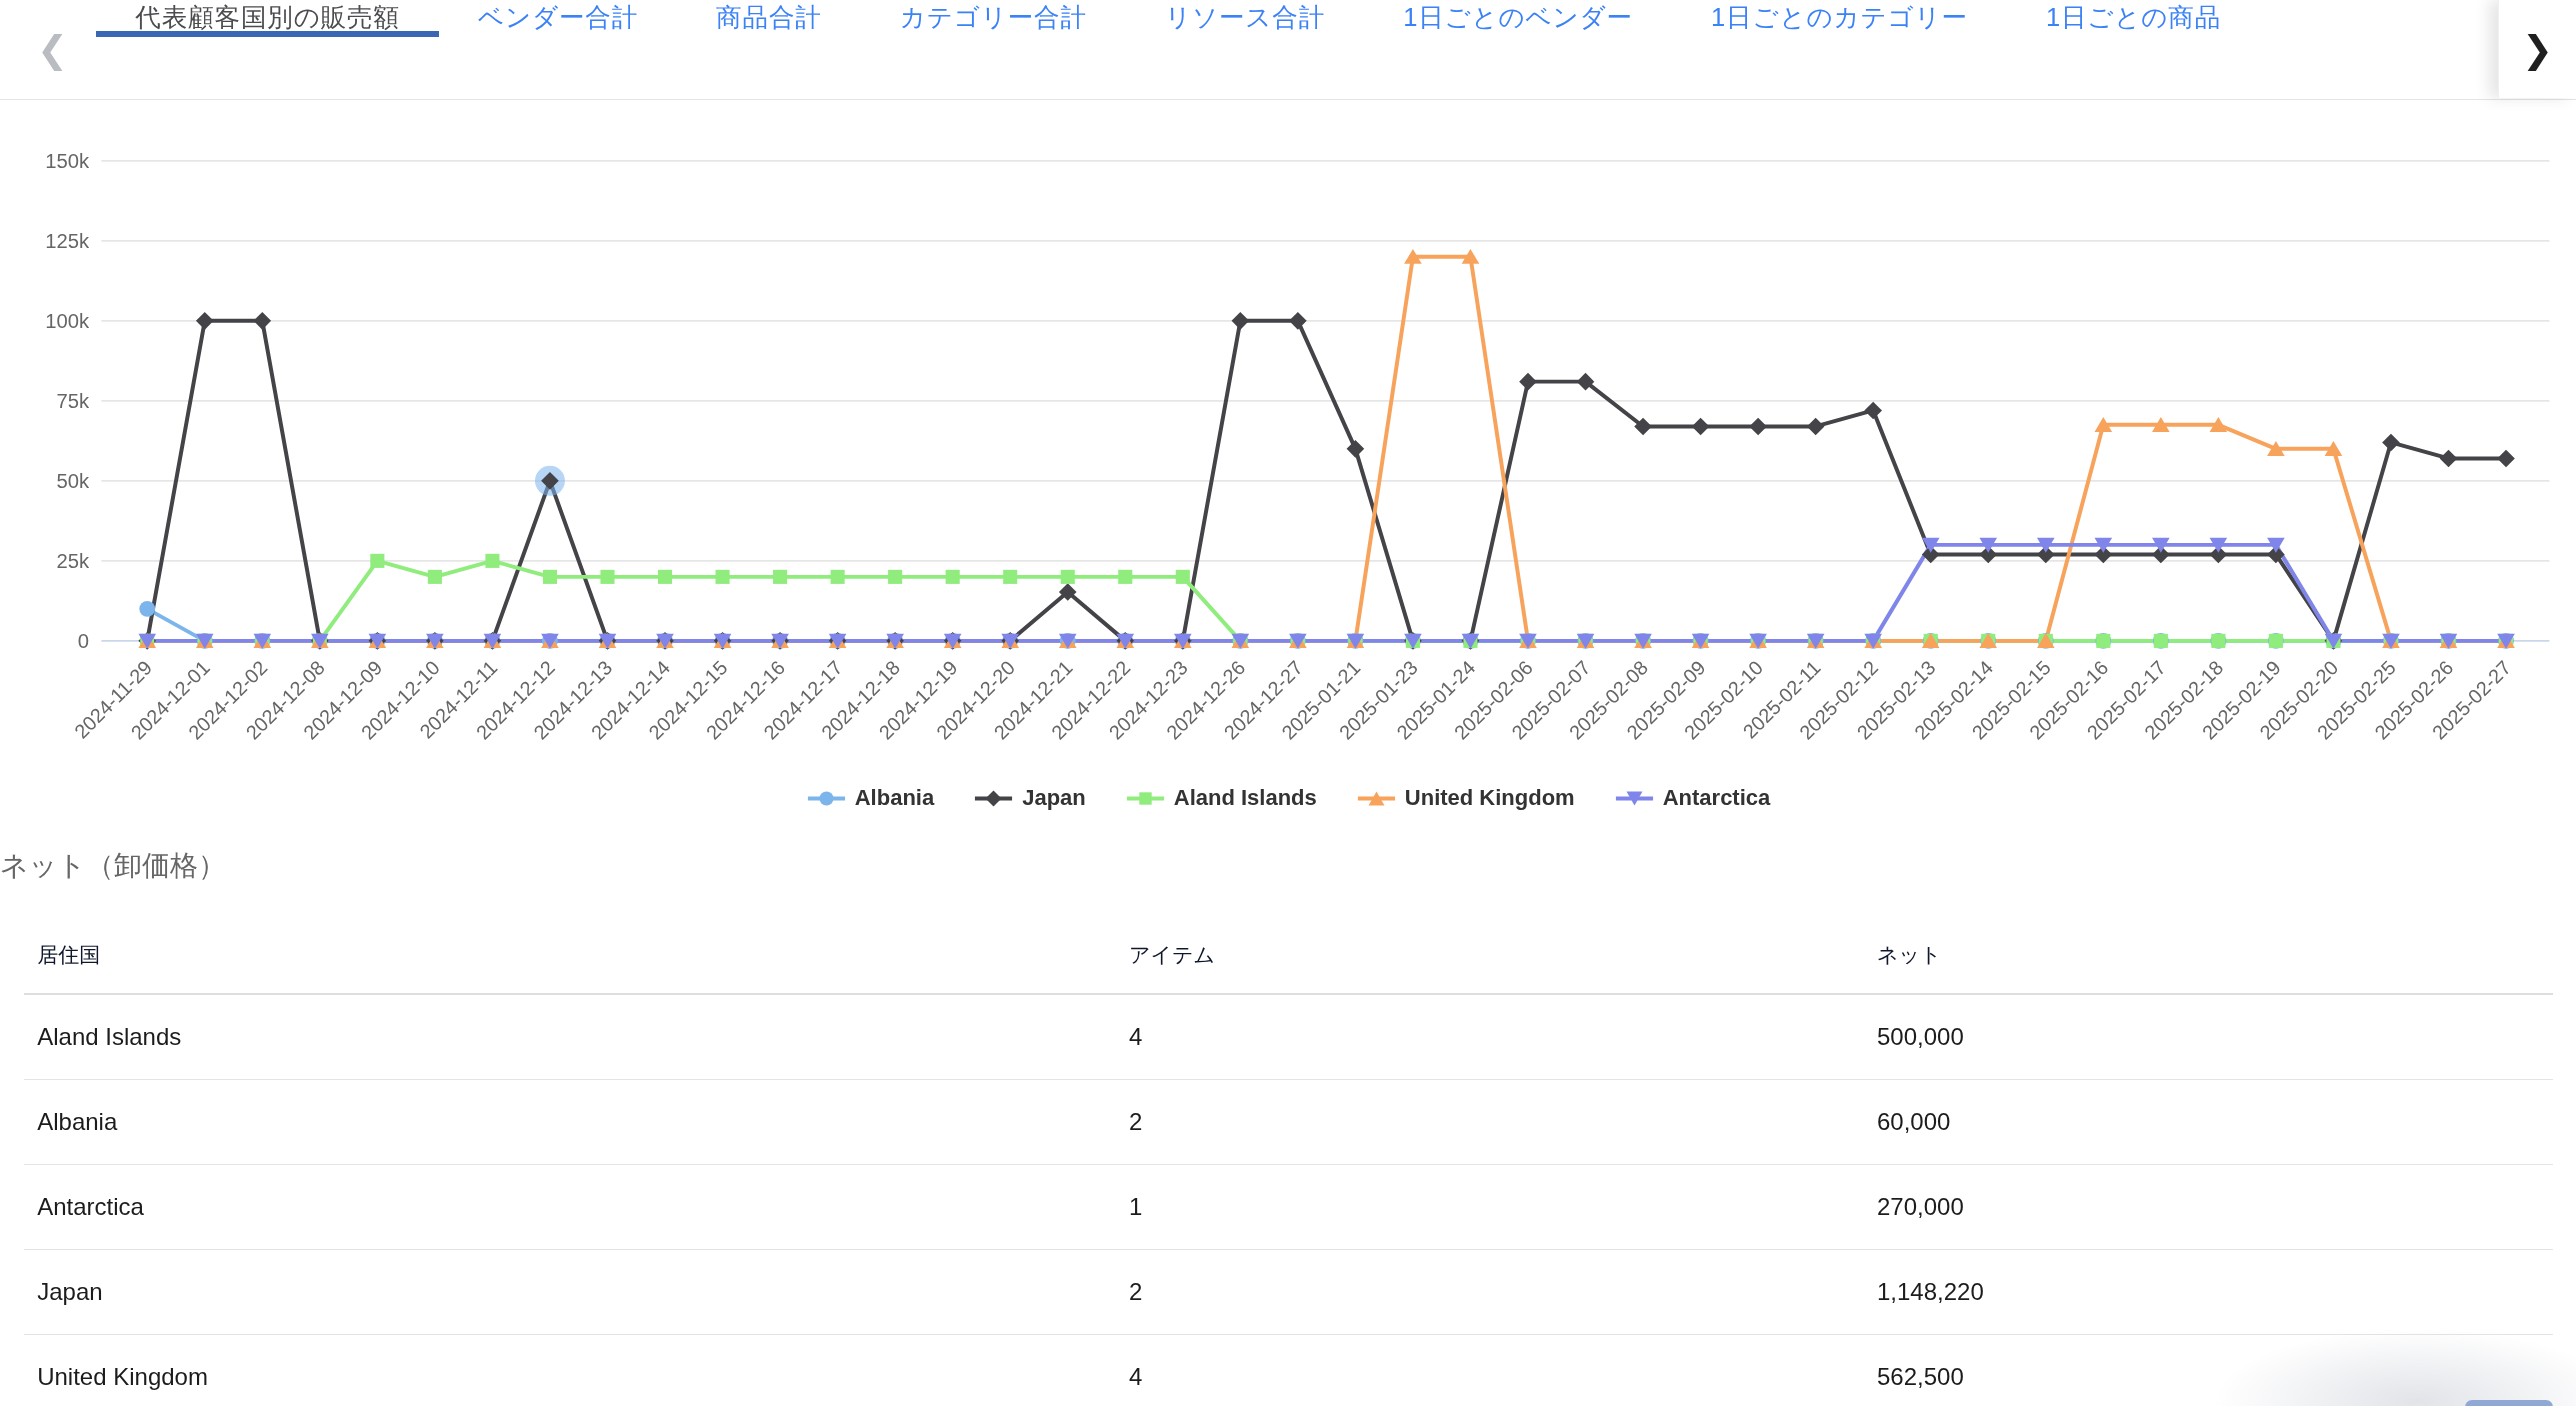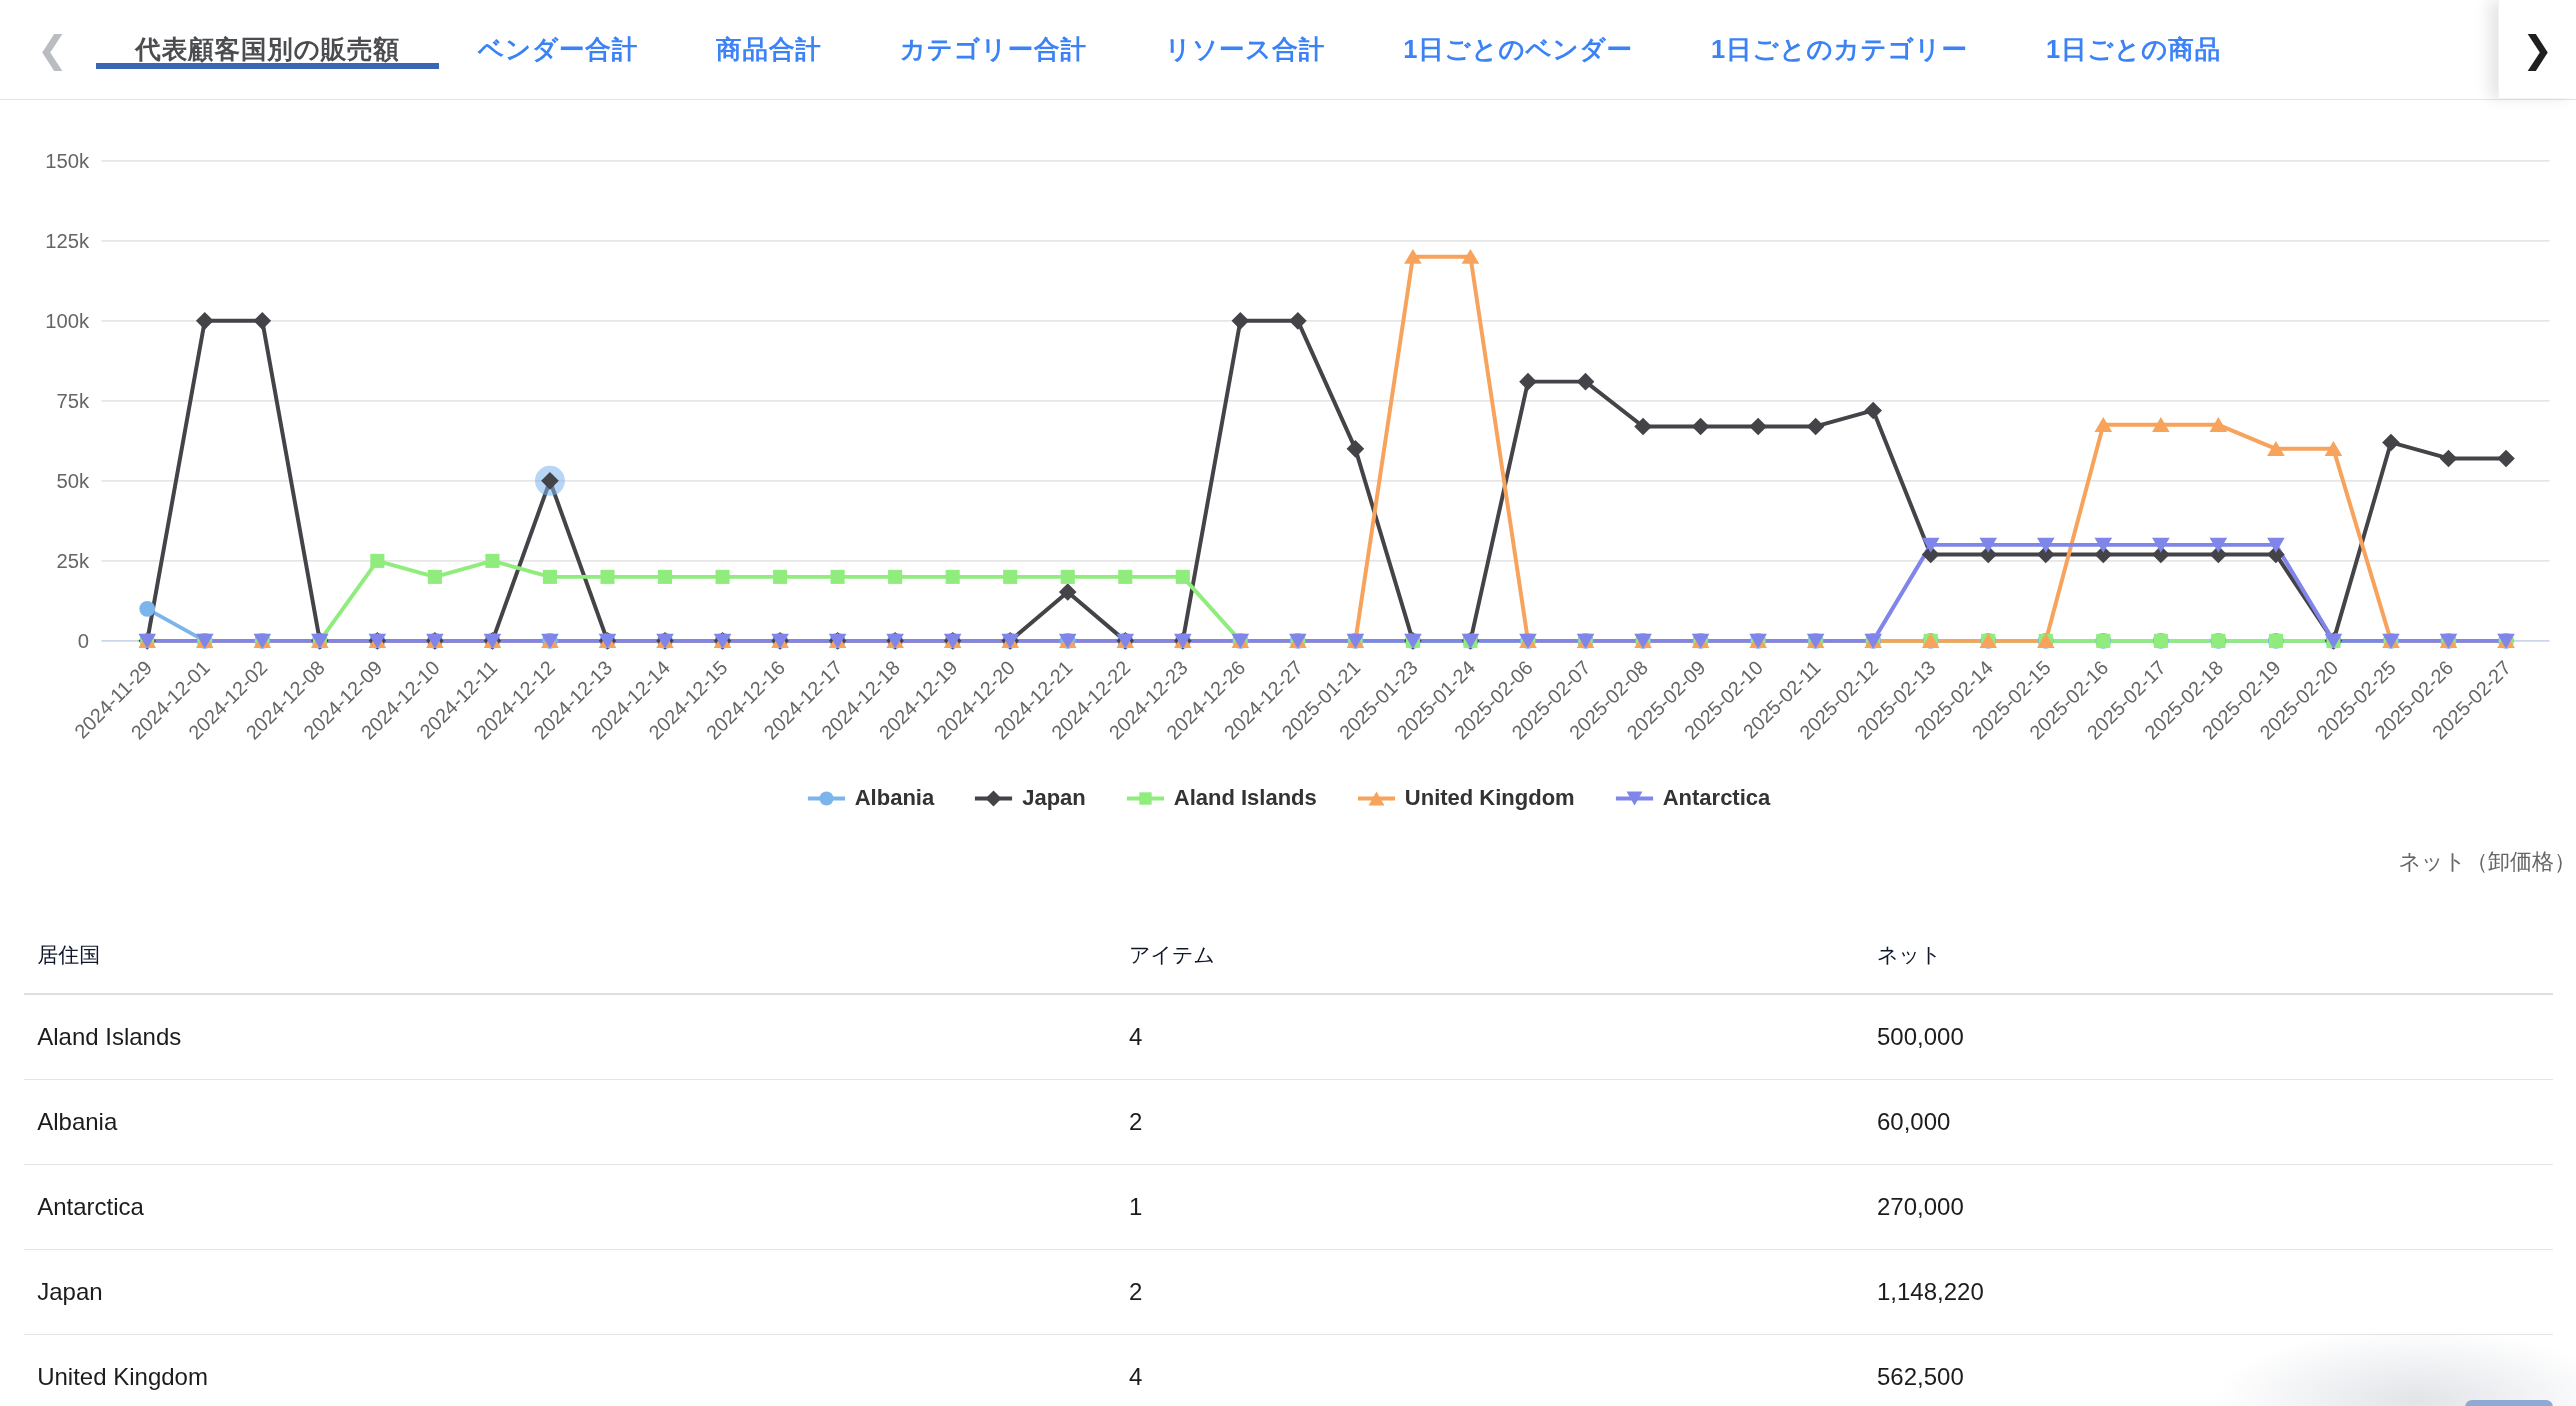--- a/index.html
+++ b/index.html
@@ -6,35 +6,35 @@
   html,body { width:2576px; height:1406px; overflow:hidden; background:#ffffff;
     font-family:"Liberation Sans","DejaVu Sans",sans-serif; }
   
   .tabbar { position:relative; width:100%; height:100px; background:#fff;
     border-bottom:1.8px solid #e4e4e4; display:flex; align-items:stretch; }
   .scroll-btn { width:63px; display:flex; align-items:center; justify-content:center;
     font-size:37px; line-height:1; cursor:pointer; background:#fff; border:none; }
   .scroll-btn.left { color:#b9bcc0; margin-left:21px; }
   .scroll-btn.right { position:absolute; right:0; top:0; height:98px; width:78px;
     color:#1f1f1f; box-shadow:-8.8px 0 14px rgba(0,0,0,0.10); border-left:0.9px solid #f0f0f0; }
-  .tabs { display:flex; align-items:center; margin-left:12.3px;font-weight:bold; }
+  .tabs { display:flex; align-items:flex-start; margin-left:12.3px; }
   .tab { display:flex; align-items:center; padding:0 39px; font-size:25.5px; letter-spacing:0.9px;
     color:#3b82f6; white-space:nowrap; cursor:pointer; position:relative; }
   .tab.active { color:#4a4c4f; }
   .tab.active::after { content:""; position:absolute; left:0; right:0; bottom:-1.8px;
     height:6.2px; background:var(--accent,#3a67b4); }
   
   .chart-wrap { position:relative; width:100%; height:784px; }
   #chart-svg { position:absolute; left:0; top:0; }
   .legend { position:absolute; left:0; right:0; top:685px; display:flex;
     justify-content:center; align-items:center; gap:39px; }
   .legend-item { display:flex; align-items:center; gap:8px; cursor:pointer; }
   .legend-item span { font-size:22px; font-weight:bold; color:#333333; }
-  .axis-title { position:absolute; left:0; right:0; top:747px; text-align:right;
-    font-size:22px; color:#666666; }
+  .axis-title { position:absolute; left:0; right:0; top:747px; text-align:left;
+    font-size:28px; color:#666666; }
   
   .table-wrap { margin-top:33px; }
   table { border-collapse:collapse; margin-left:24px; width:2528px; table-layout:fixed; }
   col.c1 { width:1105px; } col.c2 { width:748px; } col.c3 { width:676px; }
   thead th { height:77px; text-align:left; vertical-align:middle; font-weight:normal;
     font-size:21px; color:#0f172a; border-bottom:2.6px solid #dedede; }
   thead th:first-child, tbody td:first-child { padding-left:13.2px; }
   tbody td { height:85px; vertical-align:middle; font-size:24px; color:#1c1c1c;
     border-bottom:1.8px solid #e4e4e4; }
   

